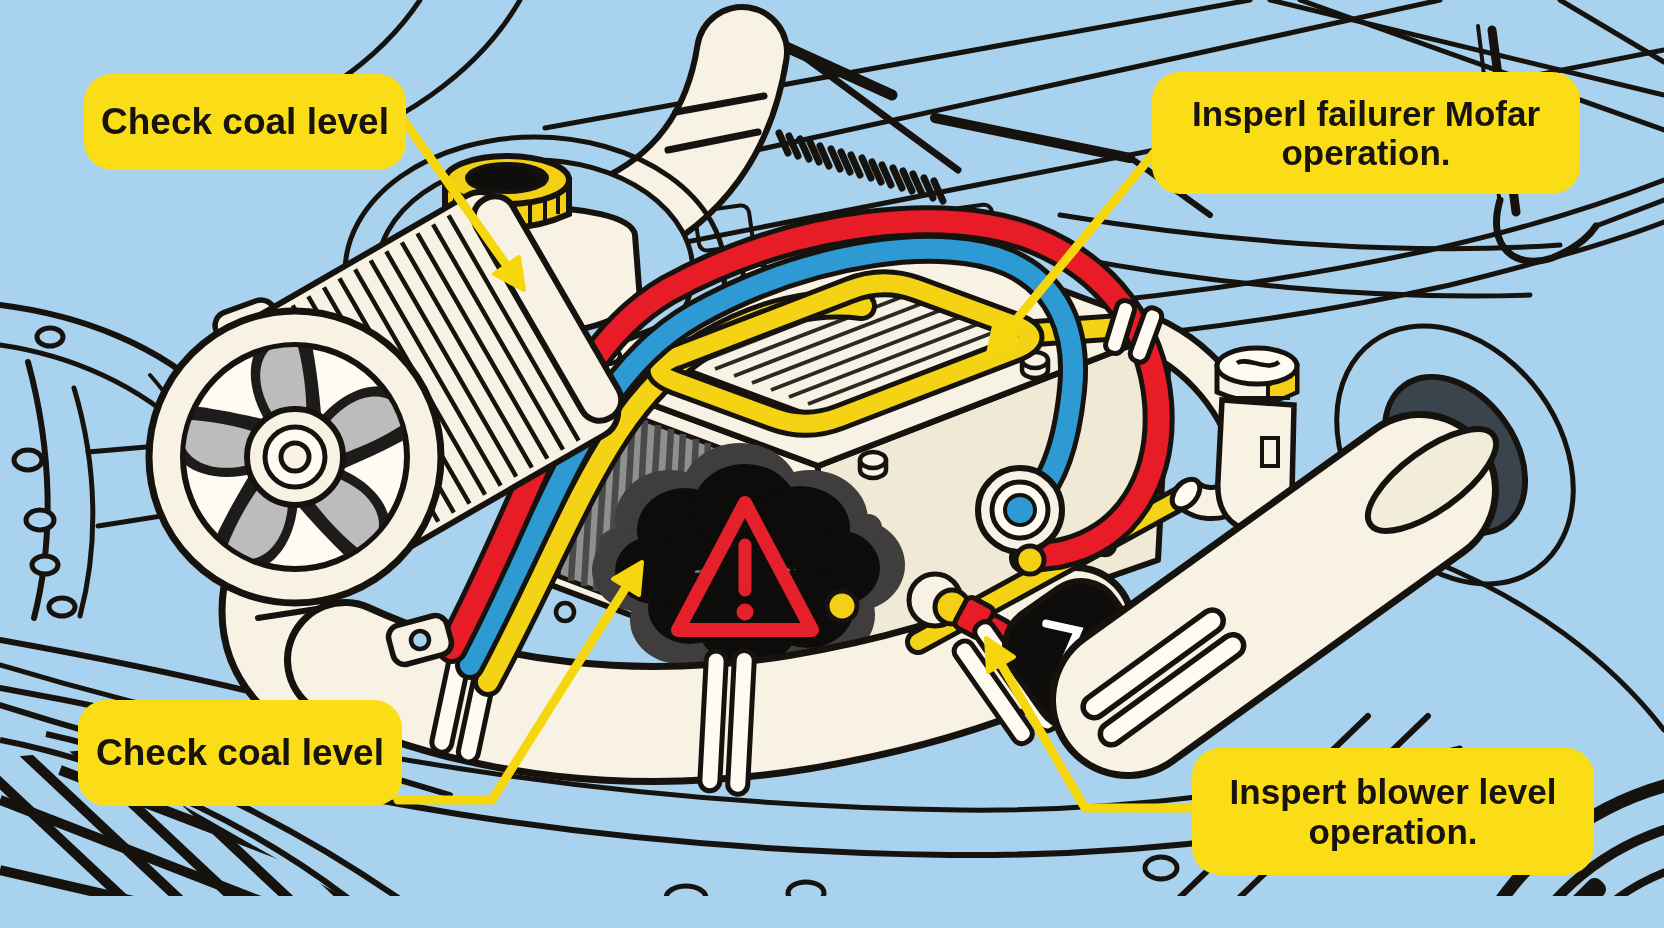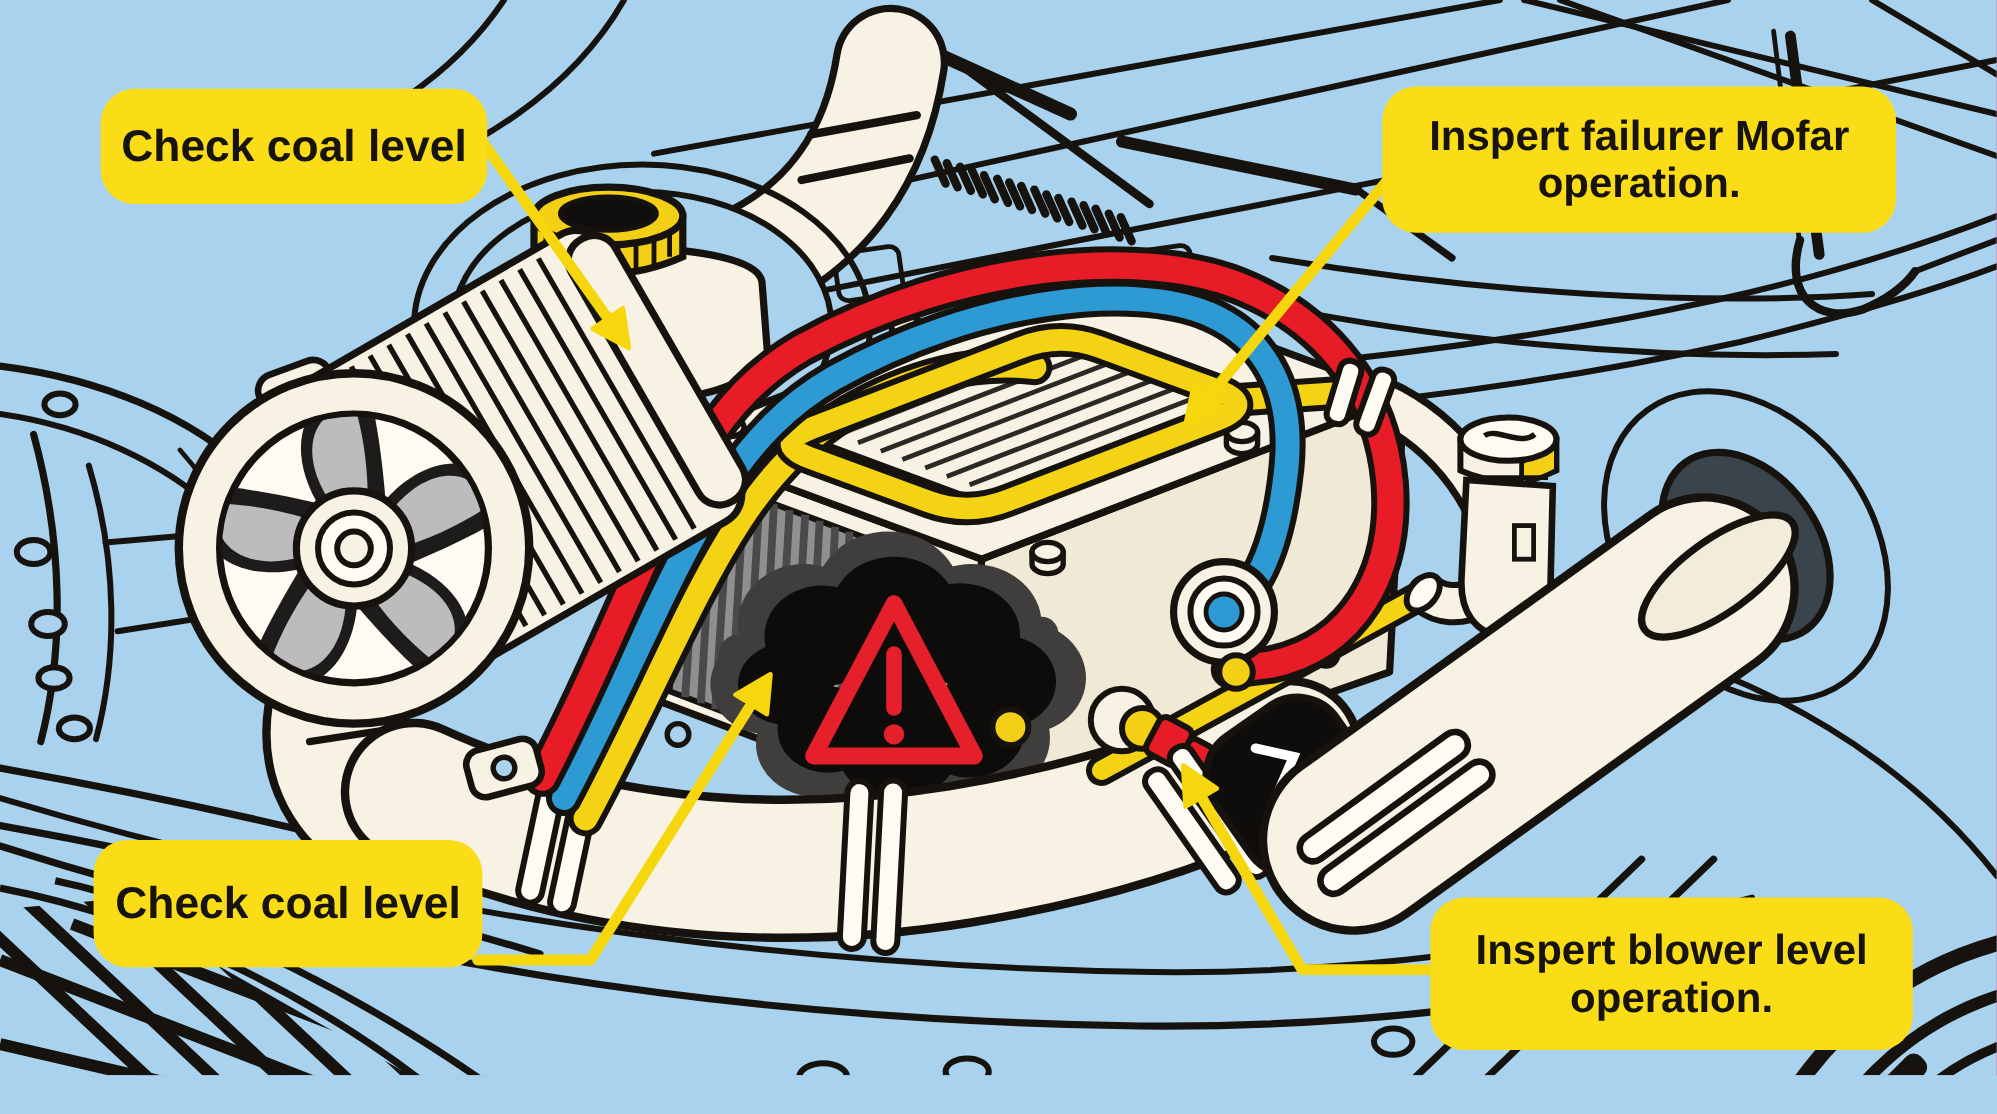--- a/index.html
+++ b/index.html
@@ -1,16 +1,16 @@
 <!DOCTYPE html>
 <html><head>
 <meta charset="utf-8">
 <style>
   html,body{margin:0;padding:0;background:#a9d2ee;}
-  .stage{position:relative;width:1664px;height:896px;overflow:hidden;background:#ec4899;}
+  .stage{position:relative;width:1664px;height:896px;overflow:hidden;background:#c2410c;}
   .stage svg{position:absolute;left:0;top:0;}
   .callout{
     position:absolute;
     background:#fadd17;
     border-radius:28px;
     display:flex;flex-direction:column;align-items:center;justify-content:center;
     font-family:"Liberation Sans",sans-serif;
     font-weight:bold;
     color:#17130e;
     text-align:center;
@@ -383,21 +383,21 @@
       <path d="M1198 808 L1085 808 L1001 664" stroke-width="9" fill="none"></path>
       <polygon points="986,638 1014,657 988,672" stroke-width="4"></polygon>
     </g>
   </g>
 </svg>
 
 <div class="callout c-tl">
   <span>Check coal level</span>
 </div>
 <div class="callout c-tr">
-  <span>Inspert failurer Mofar</span>
+  <span>Insperl failurer Mofar</span>
   <span>operation.</span>
 </div>
 <div class="callout c-bl">
   <span>Check coal level</span>
 </div>
 <div class="callout c-br">
   <span>Inspert blower level</span>
   <span>operation.</span>
 </div>
 

